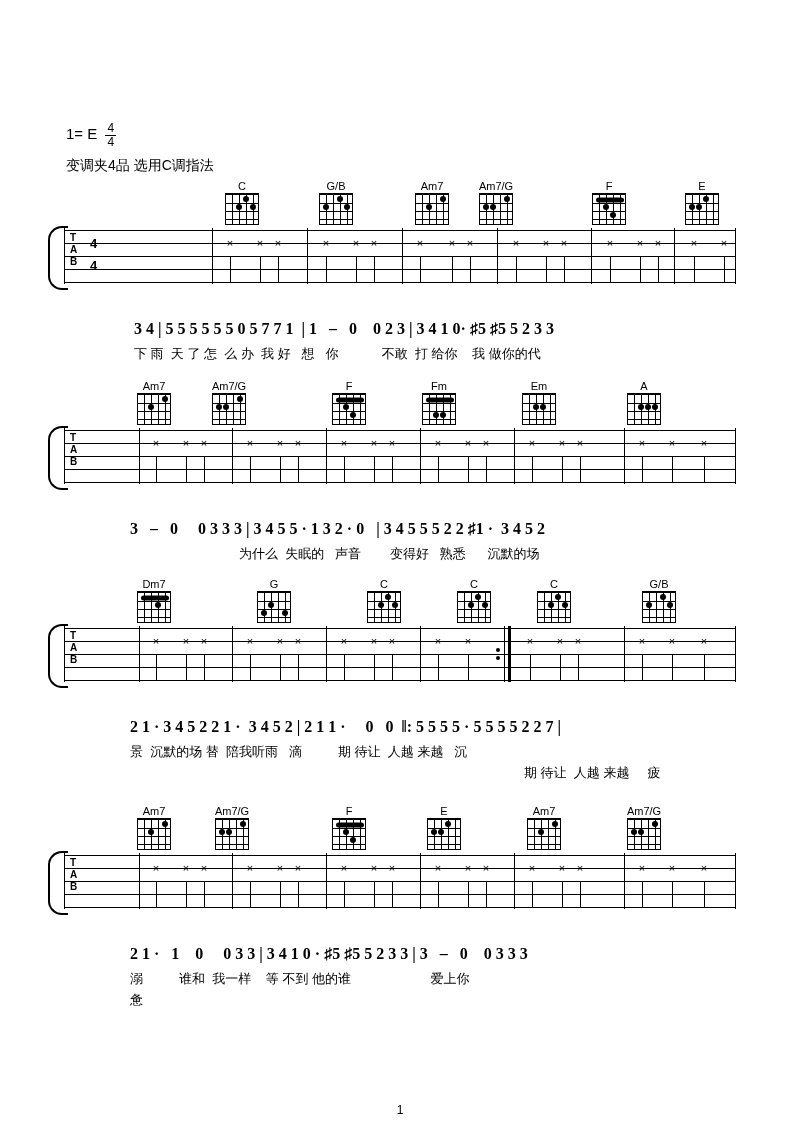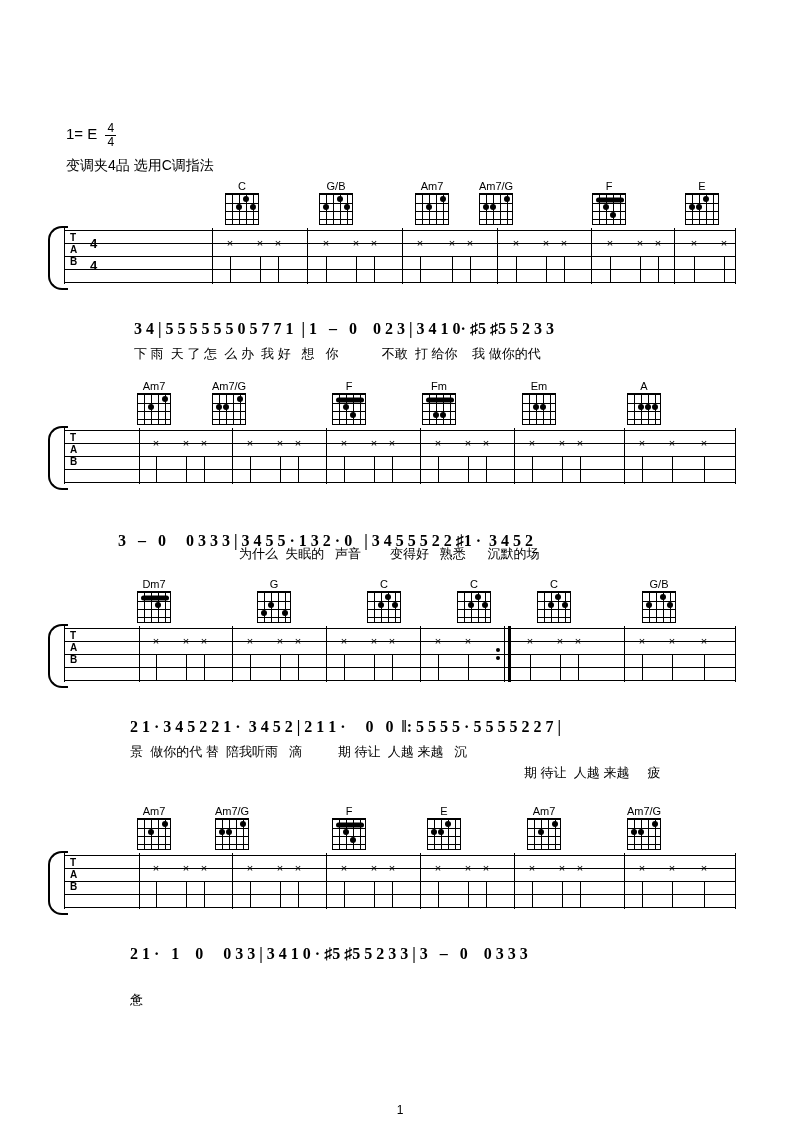--- a/index.html
+++ b/index.html
@@ -458,21 +458,21 @@
       <div class="flag" style="left:262px;top:54px;width:18px"></div>
       <div class="flag" style="left:310px;top:54px;width:18px"></div>
       <div class="flag" style="left:356px;top:54px;width:18px"></div>
       <div class="flag" style="left:404px;top:54px;width:18px"></div>
       <div class="flag" style="left:450px;top:54px;width:18px"></div>
       <div class="flag" style="left:498px;top:54px;width:18px"></div>
       <div class="flag" style="left:560px;top:54px;width:18px"></div>
       <div class="flag" style="left:608px;top:54px;width:32px"></div>
     </div>
 
-    <div class="numrow" style="top:140px;left:54px;margin-top:12px;">3   –   0     0 3 3 3 | 3 4 5 5 · 1 3 2 · 0   | 3 4 5 5 5 2 2 ♯1 ·  3 4 5 2</div>
+    <div class="numrow" style="top:140px;left:66px;">3   –   0     0 3 3 3 | 3 4 5 5 · 1 3 2 · 0   | 3 4 5 5 5 2 2 ♯1 ·  3 4 5 2</div>
     <div class="lyricrow" style="top:165px;left:175px;">为什么  失眠的   声音        变得好   熟悉      沉默的场</div>
   </div>
 
   <div class="system" style="top:578px;">
 
     <div class="chord" style="left:70px;top:0;">
       <div class="cname">Dm7</div>
       <div class="grid">
         <div class="v" style="left:6px"></div>
           <div class="v" style="left:13px"></div>
@@ -635,21 +635,21 @@
       <div class="flag" style="left:216px;top:54px;width:18px"></div>
       <div class="flag" style="left:262px;top:54px;width:18px"></div>
       <div class="flag" style="left:310px;top:54px;width:18px"></div>
       <div class="flag" style="left:356px;top:54px;width:18px"></div>
       <div class="flag" style="left:466px;top:54px;width:30px"></div>
       <div class="flag" style="left:560px;top:54px;width:18px"></div>
       <div class="flag" style="left:608px;top:54px;width:32px"></div>
     </div>
 
     <div class="numrow" style="top:140px;left:66px;">2 1 · 3 4 5 2 2 1 ·  3 4 5 2 | 2 1 1 ·     0   0  ‖: 5 5 5 5 · 5 5 5 5 2 2 7 |</div>
-    <div class="lyricrow" style="top:165px;left:66px;">景  做你的代 替  陪我听雨   滴          期 待让  人越 来越   沉</div>
+    <div class="lyricrow" style="top:165px;left:66px;">景  沉默的场 替  陪我听雨   滴          期 待让  人越 来越   沉</div>
     <div class="lyricrow" style="top:186px;left:460px;">期 待让  人越 来越     疲</div>
   </div>
 
   <div class="system" style="top:805px;">
 
     <div class="chord" style="left:70px;top:0;">
       <div class="cname">Am7</div>
       <div class="grid">
         <div class="v" style="left:6px"></div>
           <div class="v" style="left:13px"></div>
@@ -811,17 +811,18 @@
       <div class="flag" style="left:310px;top:54px;width:18px"></div>
       <div class="flag" style="left:356px;top:54px;width:18px"></div>
       <div class="flag" style="left:404px;top:54px;width:18px"></div>
       <div class="flag" style="left:450px;top:54px;width:18px"></div>
       <div class="flag" style="left:498px;top:54px;width:18px"></div>
       <div class="flag" style="left:560px;top:54px;width:18px"></div>
       <div class="flag" style="left:608px;top:54px;width:32px"></div>
     </div>
 
     <div class="numrow" style="top:140px;left:66px;">2 1 ·   1    0     0 3 3 | 3 4 1 0 · ♯5 ♯5 5 2 3 3 | 3   –   0    0 3 3 3</div>
+    <div class="lyricrow" style="top:165px;left:66px;">溺          谁和  我一样    等 不到 他的谁                      爱上你</div>
     <div class="lyricrow" style="top:186px;left:66px;">惫</div>
   </div>
 
   <div class="pagenum">1</div>
 </div>
 
 </body></html>

